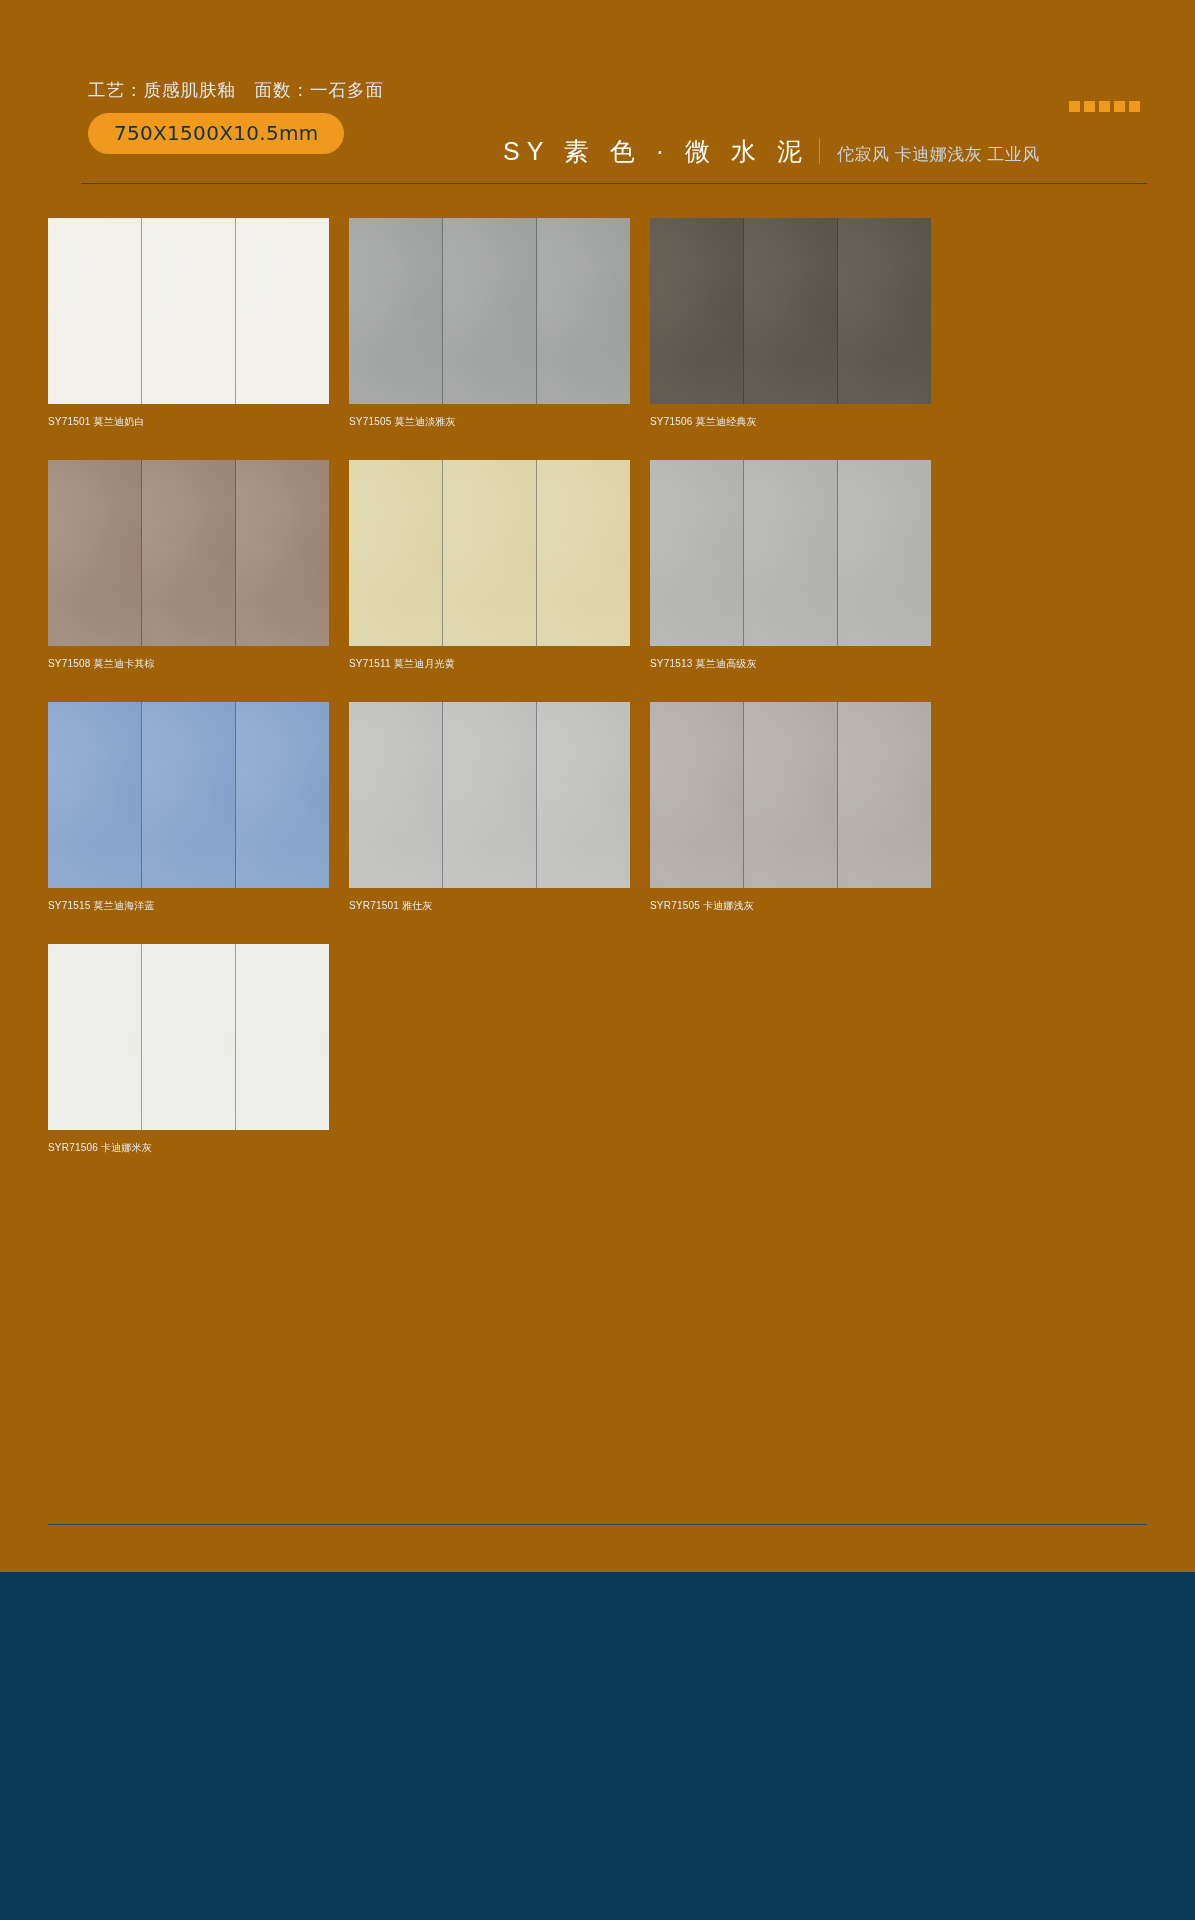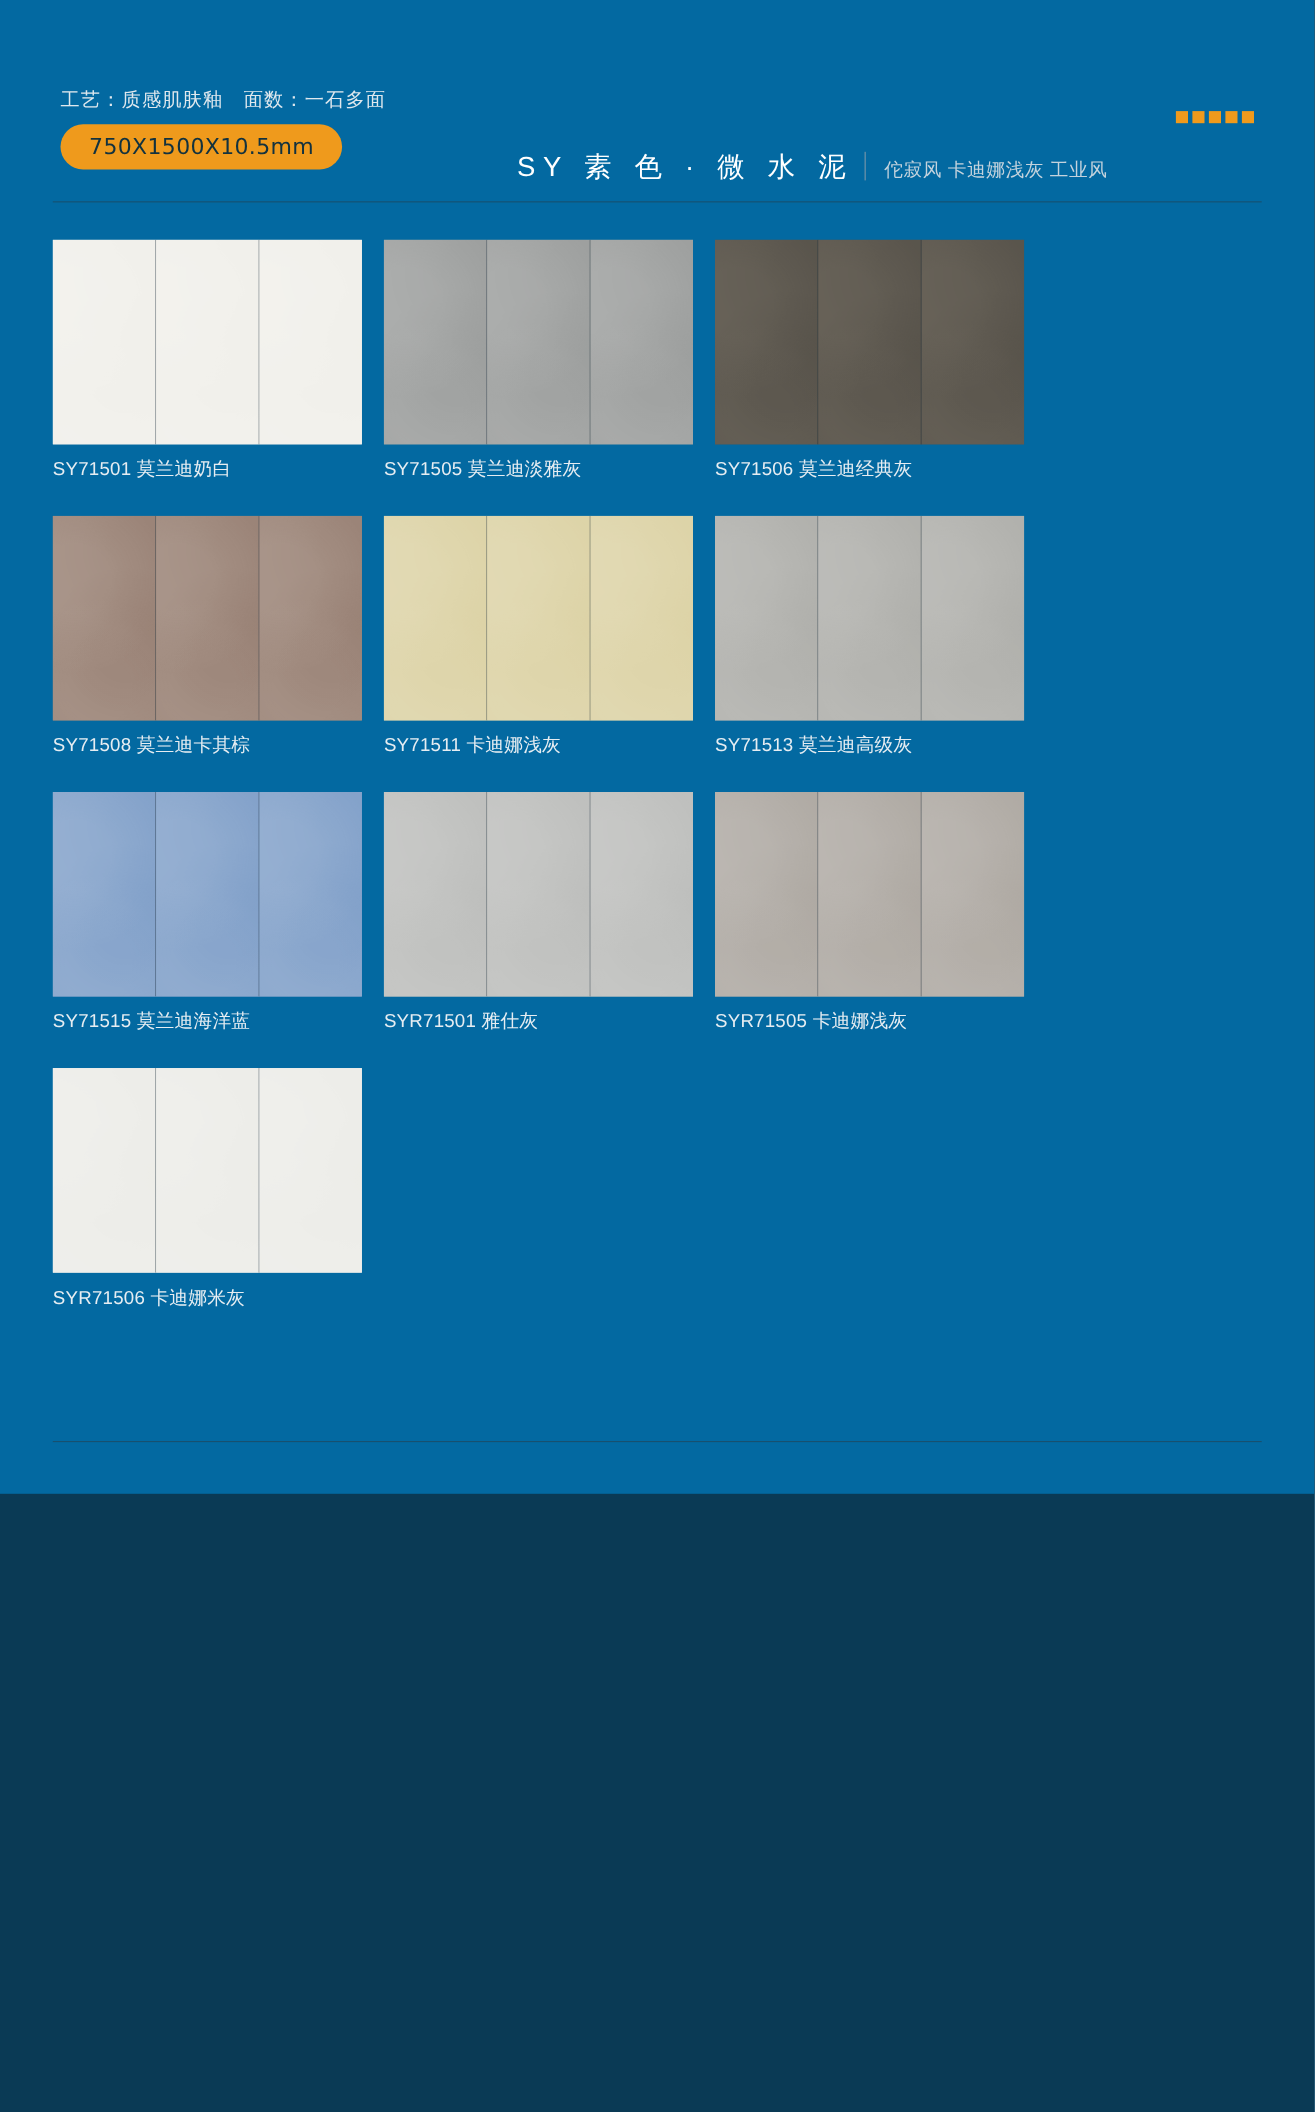--- a/index.html
+++ b/index.html
@@ -5,22 +5,23 @@
 <style>
   * { margin:0; padding:0; box-sizing:border-box; }
   html, body {
     width:1195px; height:1920px;
     background:#0a3a55;
     font-family:"Liberation Sans","DejaVu Sans",sans-serif;
     overflow:hidden;
   }
   #page {
     position:relative;
-    width:1195px; height:1358px;
-    background:#0369a1;
+    width:1195px; height:1572px;
+    background:#a16207;
+    padding-left:33px;
   }
 
   
   .header {
     position:relative;
     height:195px;
     padding:0 55px;
   }
   .hdr-left {
     position:absolute;
@@ -117,21 +118,21 @@
       radial-gradient(circle at 22% 31%, rgba(255,255,255,.09) 0 22%, transparent 58%),
       radial-gradient(circle at 71% 66%, rgba(0,0,0,.07) 0 20%, transparent 55%),
       radial-gradient(circle at 45% 85%, rgba(255,255,255,.06) 0 18%, transparent 50%),
       radial-gradient(circle at 88% 16%, rgba(0,0,0,.05) 0 16%, transparent 46%);
     mix-blend-mode:overlay;
     pointer-events:none;
   }
   .caption {
     margin-top:11px;
     color:#e6edf2;
-    font-size:17px;
+    font-size:10px;
     letter-spacing:0.2px;
     white-space:nowrap;
   }
 
   
   .footer-rule {
     position:absolute;
     left:48px; right:48px; bottom:47px;
     height:1px;
     background:#17506f;
@@ -198,21 +199,21 @@
           <div class="pane" style="background: rgb(160, 138, 126);"></div>
         </div>
         <div class="caption">SY71508 莫兰迪卡其棕</div>
       </div>
       <div class="card">
         <div class="swatch" style="background: rgb(223, 214, 172);">
           <div class="pane" style="background: rgb(223, 214, 172);"></div>
           <div class="pane" style="background: rgb(223, 214, 172);"></div>
           <div class="pane" style="background: rgb(223, 214, 172);"></div>
         </div>
-        <div class="caption">SY71511 卡迪娜浅灰</div>
+        <div class="caption">SY71511 莫兰迪月光黄</div>
       </div>
       <div class="card">
         <div class="swatch" style="background: rgb(181, 181, 177);">
           <div class="pane" style="background: rgb(181, 181, 177);"></div>
           <div class="pane" style="background: rgb(181, 181, 177);"></div>
           <div class="pane" style="background: rgb(181, 181, 177);"></div>
         </div>
         <div class="caption">SY71513 莫兰迪高级灰</div>
       </div>
       <div class="card">

